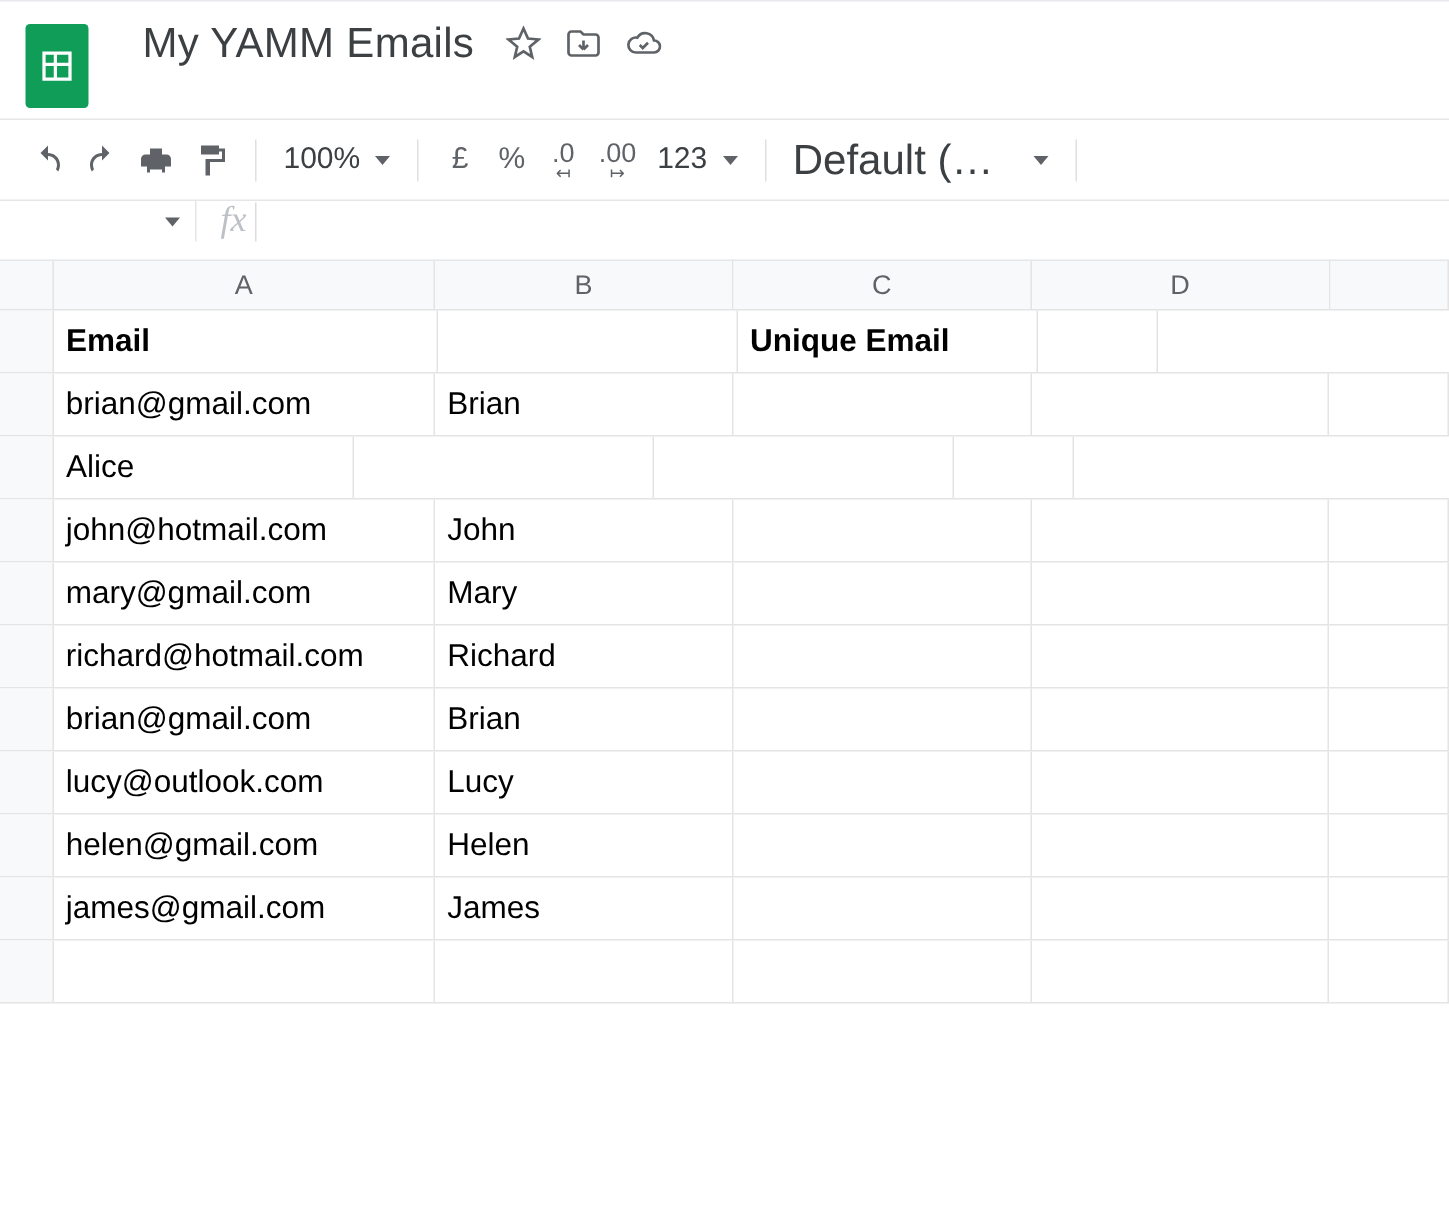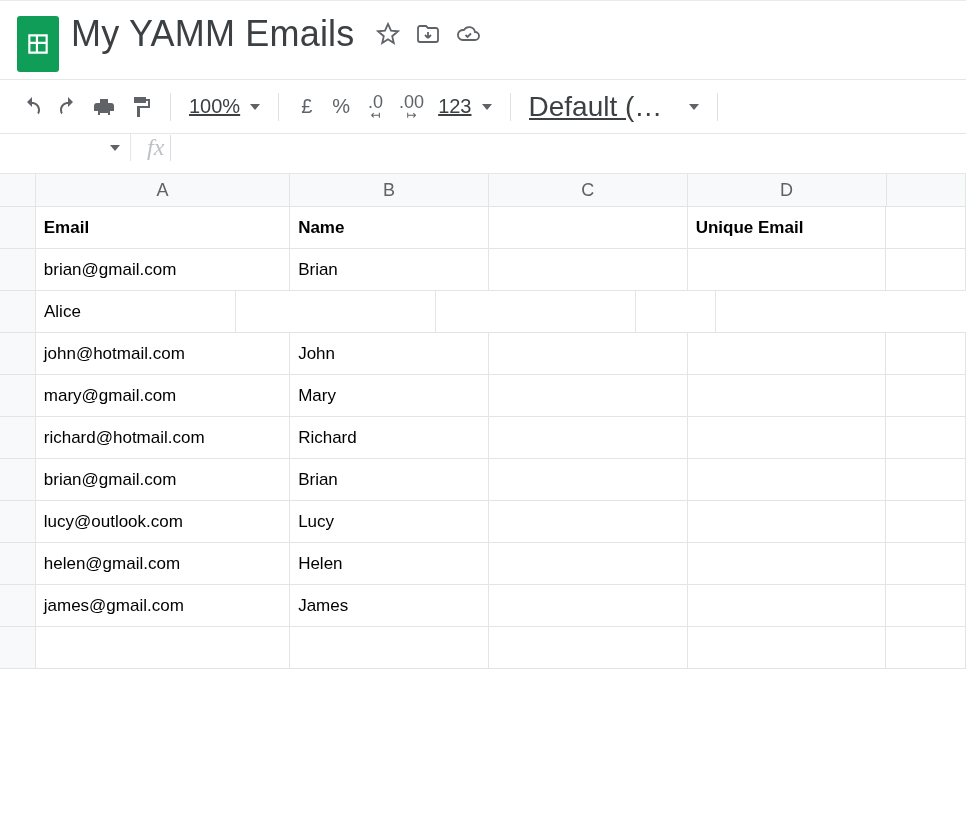--- a/index.html
+++ b/index.html
@@ -6,36 +6,36 @@
   html, body { margin:0; padding:0; font-family: Arial, "Helvetica Neue", Helvetica, sans-serif; background:#fff; color:#202124; }
   .app { width:966px; height:814px; position:relative; overflow:hidden; border-top:1px solid #e8eaed;}
   
   
   .titlebar { display:flex; align-items:flex-start; padding:8px 10px 0 10px; }
   .doc-icon { width:55px; height:70px; display:flex; align-items:center; justify-content:center; }
   .doc-icon .box { width:42px; height:56px; background:#0f9d58; border-radius:3px; position:relative; display:flex; align-items:center; justify-content:center; }
   .doc-icon .grid { fill:#fff; }
   .titlecol { display:flex; flex-direction:column; padding-top:2px; }
   .doc-title-row { display:flex; align-items:center; gap:14px; }
-  .doc-title { font-size:36px; color:#3c4043; letter-spacing:0.2px; padding:2px 6px; border-radius:4px; }
+  .doc-title { font-size:28px; color:#3c4043; letter-spacing:0.2px; padding:2px 6px; border-radius:4px;margin-left:24px; }
   .title-icon { width:26px; height:26px; display:flex; align-items:center; justify-content:center; color:#5f6368; }
   .title-icon svg { width:24px; height:24px; fill:none; stroke:#5f6368; stroke-width:1.8; }
   
   
   .menubar { display:flex; gap:0; padding:6px 0 10px 0; }
   .menuitem { font-size:22px; color:#202124; padding:4px 14px; border-radius:4px; cursor:pointer; }
   
   .divider { height:1px; background:#e4e6e8; margin:0; }
   
   
   .toolbar { display:flex; align-items:center; height:54px; padding:0 14px; gap:0; border-bottom:1px solid #e4e6e8;}
   .tb-btn { height:36px; min-width:36px; padding:0 6px; display:flex; align-items:center; justify-content:center; color:#5f6368; cursor:pointer; border-radius:4px;}
   .tb-btn svg { width:24px; height:24px; fill:#5f6368; }
   .tb-sep { width:1px; height:28px; background:#e0e0e0; margin:0 12px; }
-  .tb-text { font-size:20px; color:#3c4043; padding:0 6px; display:flex; align-items:center; gap:6px; cursor:pointer;text-decoration:underline;}
+  .tb-text { font-size:20px; color:#3c4043; padding:0 6px; display:flex; align-items:center; gap:6px; cursor:pointer;}
   .caret { width:0; height:0; border-left:5px solid transparent; border-right:5px solid transparent; border-top:6px solid #5f6368; margin-left:4px;}
   .tb-glyph { font-size:20px; color:#5f6368; padding:0 10px; cursor:pointer;}
   .decimal { display:flex; flex-direction:column; align-items:center; padding:0 8px; font-size:18px; color:#5f6368; cursor:pointer; line-height:1;}
   .decimal .arrow { font-size:12px; margin-top:-2px;}
   .font-box { font-size:28px; color:#3c4043; white-space:nowrap; overflow:hidden; text-overflow:ellipsis; max-width:150px;}
 
   
   .formulabar { display:flex; align-items:center; height:40px; border-bottom:1px solid #e4e6e8; padding:0 0 12px 0;}
   .namebox { width:130px; height:100%; display:flex; align-items:center; justify-content:flex-end; padding-right:10px;}
   .namebox .caret { border-top-color:#5f6368;}
@@ -43,21 +43,21 @@
   .fx-divider { width:1px; height:26px; background:#dadce0; margin-left:6px;}
   
   
   .sheet { display:flex; flex-direction:column; }
   .colheads { display:flex; background:#f8f9fa; border-bottom:1px solid #e4e4e4;}
   .corner { width:36px; height:32px; background:#f8f9fa; border-right:1px solid #e4e4e4;}
   .colhead { height:32px; display:flex; align-items:center; justify-content:center; font-size:18px; color:#5f6368; border-right:1px solid #e4e4e4; background:#f8f9fa;}
   
   .row { display:flex; border-bottom:1px solid #e4e4e4; height:42px;}
   .rowhead { width:36px; background:#f8f9fa; border-right:1px solid #e4e4e4;}
-  .cell { border-right:1px solid #e4e4e4; padding:0 8px; display:flex; align-items:center; font-size:17px; color:#000; overflow:hidden; white-space:nowrap;}
+  .cell { border-right:1px solid #e4e4e4; padding:0 8px; display:flex; align-items:center; font-size:21px; color:#000; overflow:hidden; white-space:nowrap;}
   .cell.bold { font-weight:700; }
   
   
   .cA { width:256px; }
   .cB { width:200px; }
   .cC { width:200px; }
   .cD { width:200px; }
   .cE { width:80px; }
 </style>
 </head>
@@ -165,21 +165,20 @@
       <div class="colhead cA">A</div>
       <div class="colhead cB">B</div>
       <div class="colhead cC">C</div>
       <div class="colhead cD">D</div>
       <div class="colhead cE"></div>
     </div>
 
     <div class="row">
       <div class="rowhead"></div>
       <div class="cell bold cA">Email</div>
-      <div class="cell bold cB">Name</div>
       <div class="cell bold cC"></div>
       <div class="cell bold cD">Unique Email</div>
       <div class="cell cE"></div>
     </div>
 
     <div id="data-rows">
         <div class="row">
           <div class="rowhead"></div>
           <div class="cell cA">brian@gmail.com</div>
           <div class="cell cB">Brian</div>

